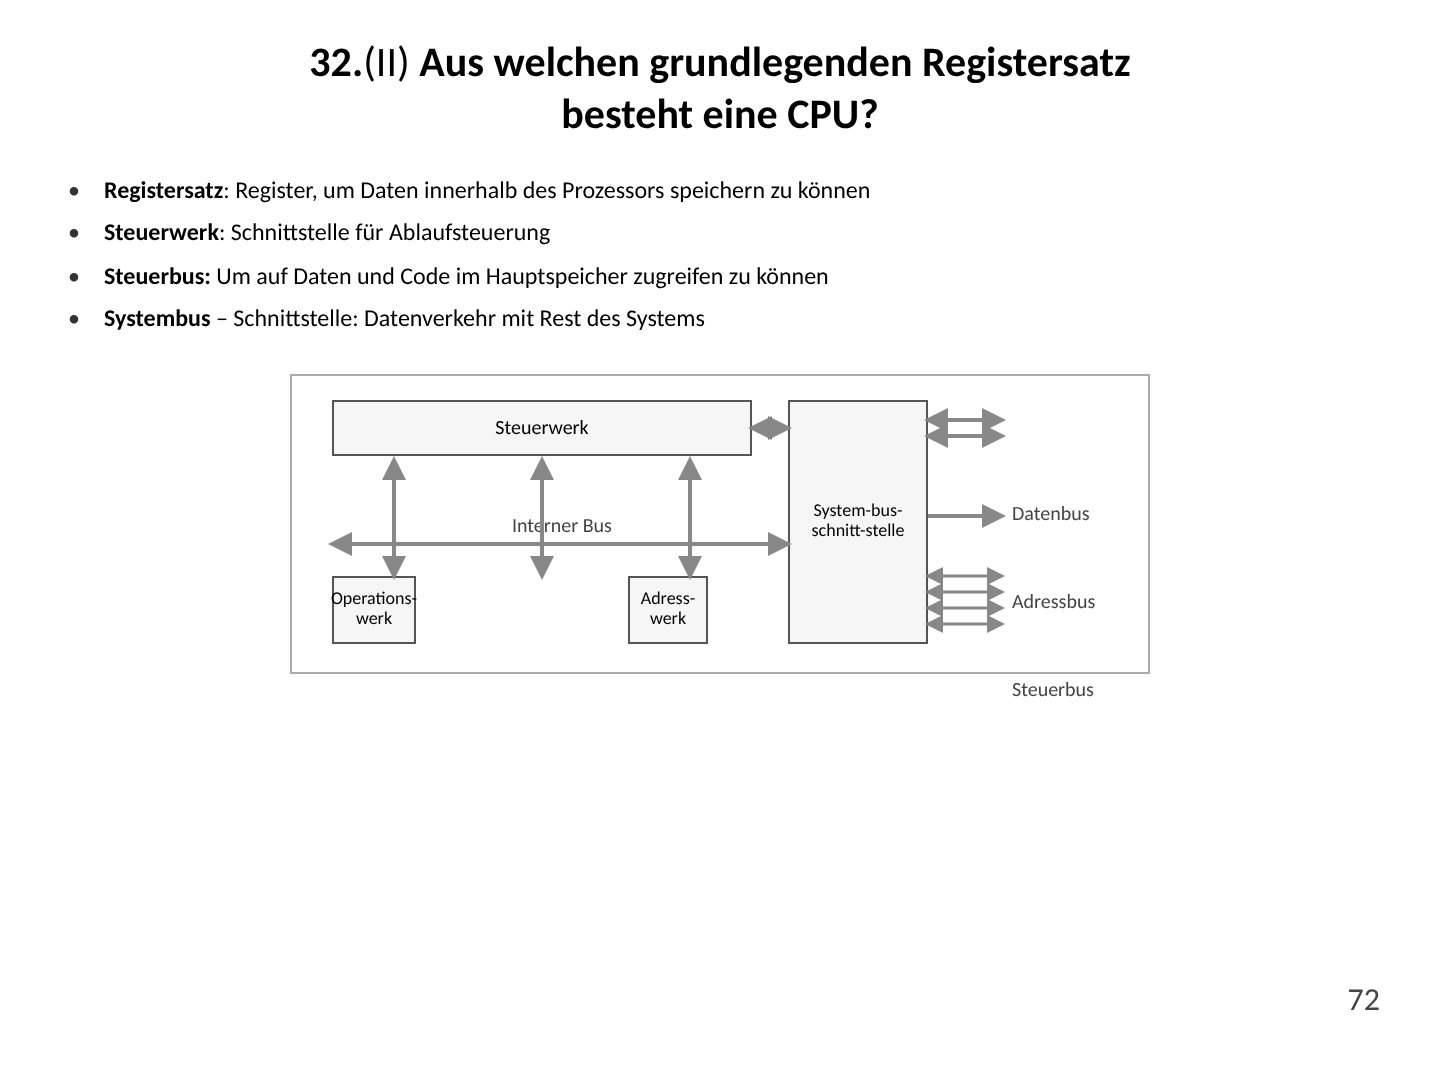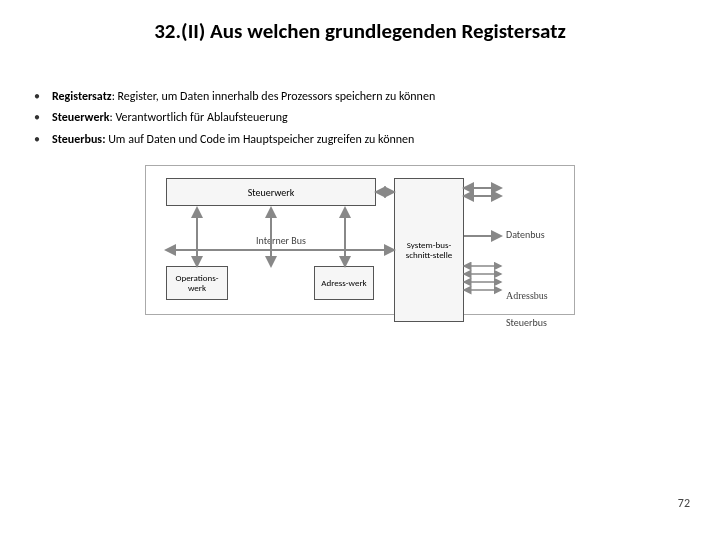--- a/index.html
+++ b/index.html
@@ -13,21 +13,21 @@
     padding: 18px 28px 10px 28px;
   }
   .title {
     text-align: center;
     font-weight: 700;
     font-size: 21px;
     line-height: 1.25;
     margin-bottom: 18px;
   }
   .title .num { font-weight: 700; }
-  .title .tier { font-weight: 700; }
+  .title .tier { font-weight: 400; }
   ul.bullets {
     list-style: none;
     padding-left: 6px;
     font-size: 12px;
     line-height: 1.3;
   }
   ul.bullets li {
     position: relative;
     padding-left: 18px;
     margin-bottom: 6px;
@@ -37,21 +37,21 @@
     position: absolute;
     left: 0;
     top: 0;
     color: #333;
   }
   .b { font-weight: 700; }
   .pagenum {
     position: absolute;
     right: 30px;
     bottom: 30px;
-    font-size: 12px;
+    font-size: 16px;
     color: #444;
   }
 
   
   .diagram-wrap {
     margin: 18px auto 0 auto;
     width: 430px;
   }
   .diagram {
     position: relative;
@@ -66,60 +66,63 @@
     background: #f6f6f6;
     font-size: 10px;
     text-align: center;
     display: flex;
     align-items: center;
     justify-content: center;
     line-height: 1.1;
     padding: 2px;
   }
   .steuer { left: 20px; top: 12px; width: 210px; height: 28px; }
-  .op   { left: 20px;  top: 100px; width: 62px; height: 34px; font-size:9px;}
+  .op   { left: 20px;  top: 100px; width: 42px; height: 34px; font-size:9px;}
   .reg  { left: 94px;  top: 100px; width: 62px; height: 34px; font-size:9px;}
-  .adr  { left: 168px; top: 100px; width: 60px; height: 34px; font-size:9px;}
-  .sbs  { left: 248px; top: 12px;  width: 70px; height: 144px; font-size:9px;}
+  .adr  { left: 168px; top: 100px; width: 40px; height: 34px; font-size:9px;}
+  .sbs  { left: 248px; top: 12px;  width: 70px; height: 122px; font-size:9px;}
   .bus-label {
     position: absolute;
     font-size: 10px;
     color: #444;
   }
   .internbus-label { left: 110px; top: 68px; }
   .outlabel { left: 360px; width:70px;margin-top:40px; }
   .datenbus-l { top: 22px; }
-  .adressbus-l { top: 84px; font-family: Liberation Serif, serif; }
+  .adressbus-l { top: 66px; }
   .steuerbus-l { top: 110px; }
 
   
   svg.overlay {
     position: absolute;
     left: 0; top: 0;
     width: 430px; height: 150px;
     pointer-events: none;
   }
 </style>
 </head>
 <body>
 
 <div class="title">
   <span class="num">32.</span><span class="tier">(II)</span><span> Aus welchen grundlegenden Registersatz</span><br>
-  <br>
+  <span>besteht eine CPU?</span><br>
 </div>
 
 <ul class="bullets">
   <li>
     <span class="b">Registersatz</span><span>: </span><span>Register, um Daten innerhalb des Prozessors speichern zu können</span>
   </li>
   <li>
-    <span class="b">Steuerwerk</span><span>: </span><span>Verantwortlich für Ablaufsteuerung</span>
+    <span class="b">Steuerwerk</span><span>: </span><span>Schnittstelle für Ablaufsteuerung</span>
   </li>
   <li>
     <span class="b">Steuerbus:</span><span> </span><span>Um auf Daten und Code im Hauptspeicher zugreifen zu können</span>
+  </li>
+  <li>
+    <span class="b">Systembus</span><span> – </span><span>Schnittstelle: Datenverkehr mit Rest des Systems</span>
   </li>
 </ul>
 
 <div class="diagram-wrap">
   <div class="diagram">
     <div class="box steuer">Steuerwerk</div>
     <div class="box op">Operations-werk</div>
     <div class="box adr">Adress-werk</div>
     <div class="box sbs">System-bus-schnitt-stelle</div>
 

